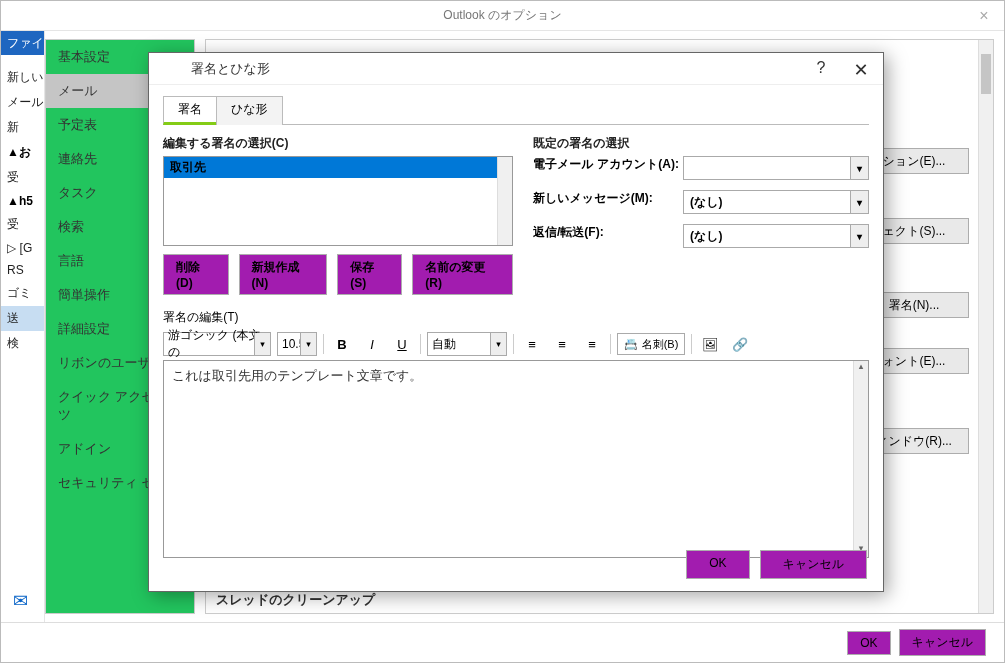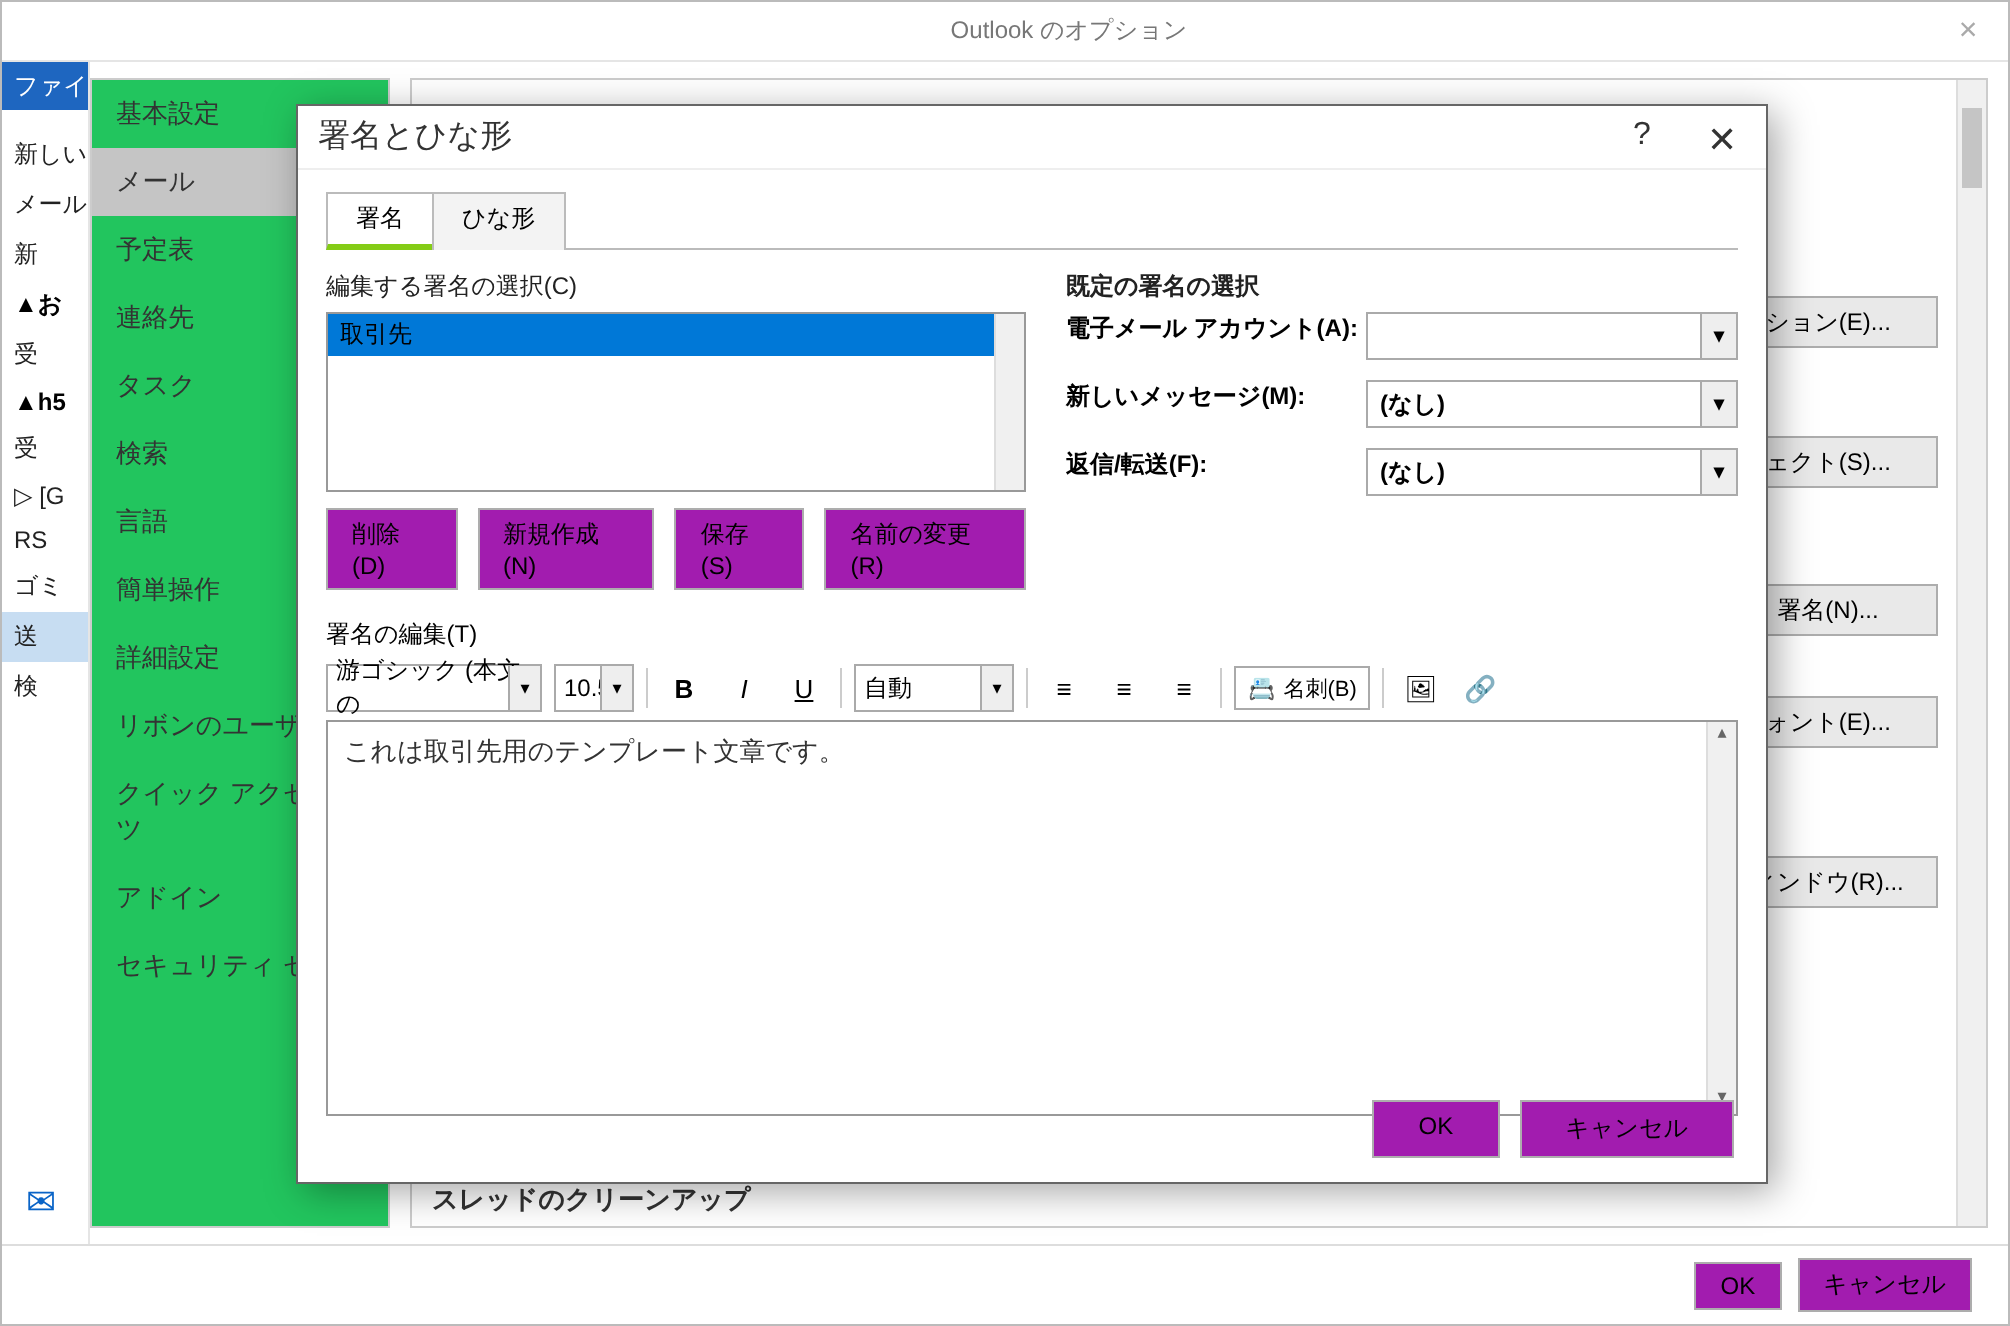--- a/index.html
+++ b/index.html
@@ -1,21 +1,21 @@
 <!DOCTYPE html>
 <html><head>
 <meta charset="utf-8">
 <style>
 * { box-sizing: border-box; font-family: "Yu Gothic UI", "Meiryo", sans-serif; }
 body { margin: 0; width: 1005px; height: 663px; background: #fff; overflow: hidden; position: relative; }
 
 
 .opt-win { position: absolute; top: 0; left: 0; width: 1005px; height: 663px; border: 1px solid #bbb; background: #fff; }
 .opt-titlebar { height: 30px; background: #fff; border-bottom: 1px solid #e5e5e5; display: flex; align-items: center; position: relative; }
-.opt-title { position: absolute; left: 50%; transform: translateX(-50%); font-size: 12px; color: #777; margin-left: 32px; }
+.opt-title { position: absolute; left: 50%; transform: translateX(-50%); font-size: 12px; color: #777; }
 .opt-close { position: absolute; right: 0; top: 0; width: 40px; height: 30px; display: flex; align-items: center; justify-content: center; color: #aaa; font-size: 16px; }
 
 .opt-body { position: absolute; top: 30px; left: 0; right: 0; bottom: 40px; display: flex; }
 .opt-footer { position: absolute; bottom: 0; left: 0; right: 0; height: 40px; border-top: 1px solid #ddd; display: flex; justify-content: flex-end; align-items: center; padding-right: 18px; gap: 8px; }
 
 
 .left-strip { width: 44px; background: #fff; border-right: 1px solid #e5e5e5; padding-top: 12px; font-size: 12px; color: #222; }
 .left-strip .file { background: #1e66c0; color: #ffffff; height: 24px; display: flex; align-items: center; padding-left: 6px; font-size: 12px; margin-top: -12px; margin-bottom: 10px; }
 .left-strip .line { padding: 4px 6px; white-space: nowrap; overflow: hidden; }
 .left-strip .hdr { font-weight: bold; color: #000; }
@@ -31,31 +31,31 @@
 .opt-main .scroll { position: absolute; right: 0; top: 0; bottom: 0; width: 15px; background: #f0f0f0; border-left: 1px solid #ddd; }
 .opt-main .scroll .thumb { position: absolute; left: 2px; right: 2px; top: 14px; height: 40px; background: #c5c5c5; }
 .opt-main .sidebtn { position: absolute; right: 24px; width: 110px; height: 26px; border: 1px solid #adadad; background: #e9e9e9; font-size: 12px; display: flex; align-items: center; justify-content: center; }
 .opt-checkbox { position: absolute; left: 70px; bottom: 30px; font-size: 12px; color: #555; display: flex; align-items: center; gap: 6px; }
 .opt-checkbox input { width: 14px; height: 14px; }
 .opt-thread { position: absolute; left: 10px; bottom: 4px; font-size: 13px; font-weight: bold; color: #333; }
 
 
 .dlg { position: absolute; left: 148px; top: 52px; width: 736px; height: 540px; background: #fff; border: 1px solid #666; box-shadow: 4px 4px 18px rgba(0,0,0,0.35); }
 .dlg-titlebar { height: 32px; display: flex; align-items: center; padding: 0 10px; border-bottom: 1px solid #eee; position: relative; }
-.dlg-title { font-size: 16px; color: #333; }
+.dlg-title { font-size: 13px; color: #333; margin-left: 32px; }
 .dlg-help { position: absolute; right: 50px; top: 6px; font-size: 16px; color: #333; width: 24px; text-align: center; }
 .dlg-close { position: absolute; right: 8px; top: 6px; font-size: 18px; color: #333; width: 28px; text-align: center; }
 
 .dlg-body { padding: 10px 14px; }
 .tabs { display: flex; margin-bottom: 10px; border-bottom: 1px solid #bbb; }
 .tab { padding: 4px 14px; font-size: 12px; border: 1px solid #bbb; border-bottom: none; background: #f3f3f3; margin-right: -1px; position: relative; top: 1px; }
 .tab.active { background: #fff; border-bottom: 3px solid #84cc16; }
 
 .row1 { display: flex; gap: 20px; }
-.col-left { flex: 0 0 350px; }
+.col-left { flex: 0 0 350px; font-weight: bold; }
 .col-right { flex: 1; }
 .label { font-size: 12px; color: #222; margin-bottom: 4px; }
 .selbox { width: 350px; height: 90px; border: 1px solid #999; background: #fff; position: relative; overflow: hidden; }
 .selbox .item { background: #0078d7; color: #000000; padding: 2px 6px; font-size: 12px; }
 .selbox .sb { position: absolute; right: 0; top: 0; bottom: 0; width: 15px; background: #f0f0f0; border-left: 1px solid #ddd; }
 .btnrow { margin-top: 8px; display: flex; gap: 10px; }
 .btn { border: 1px solid #adadad; background: #a21caf; padding: 4px 12px; font-size: 12px; }
 
 .field { display: flex; align-items: flex-start; margin-bottom: 10px; font-weight: bold; }
 .field .flabel { width: 150px; font-size: 12px; }

